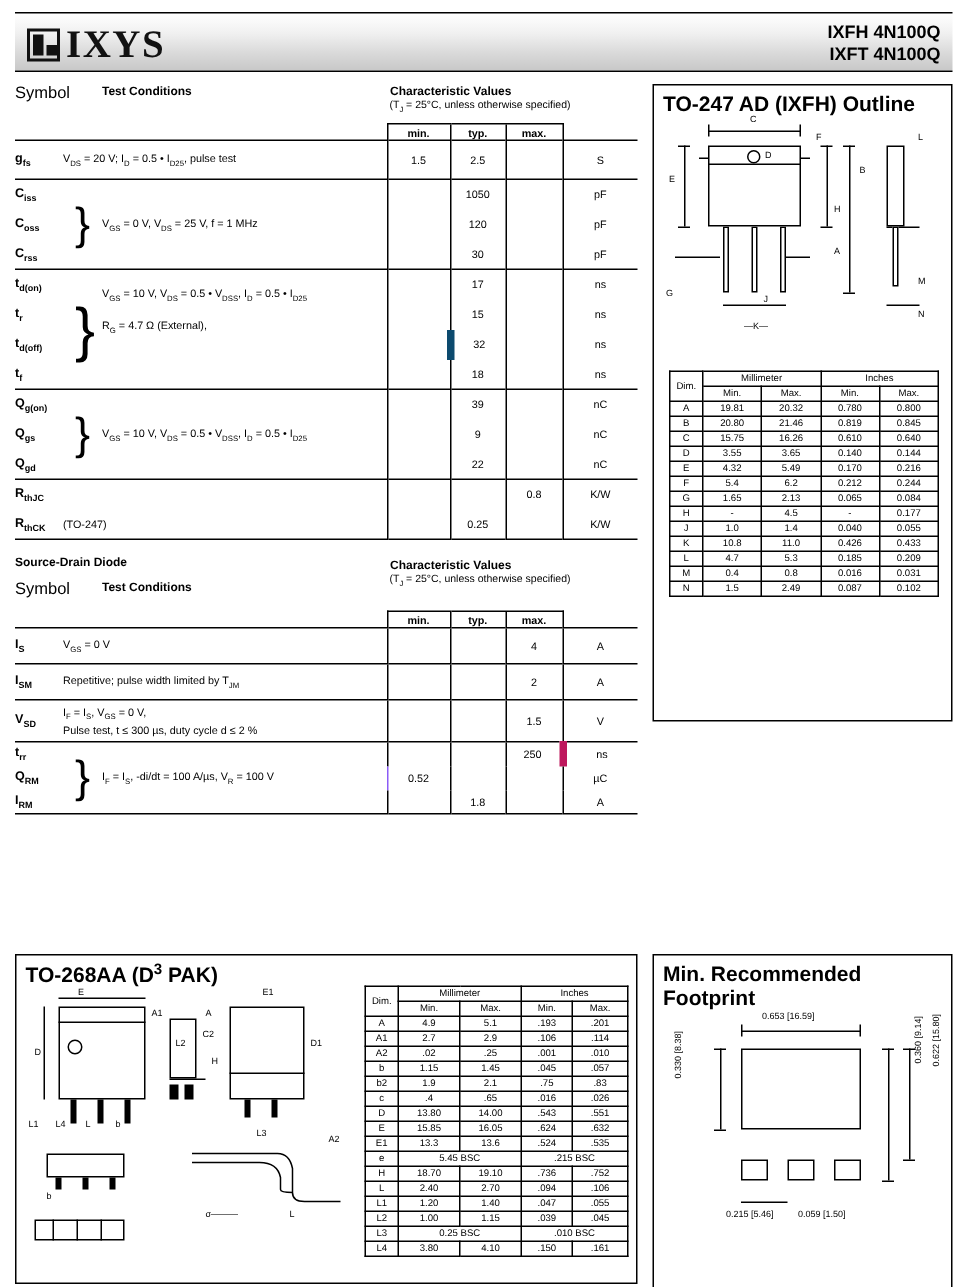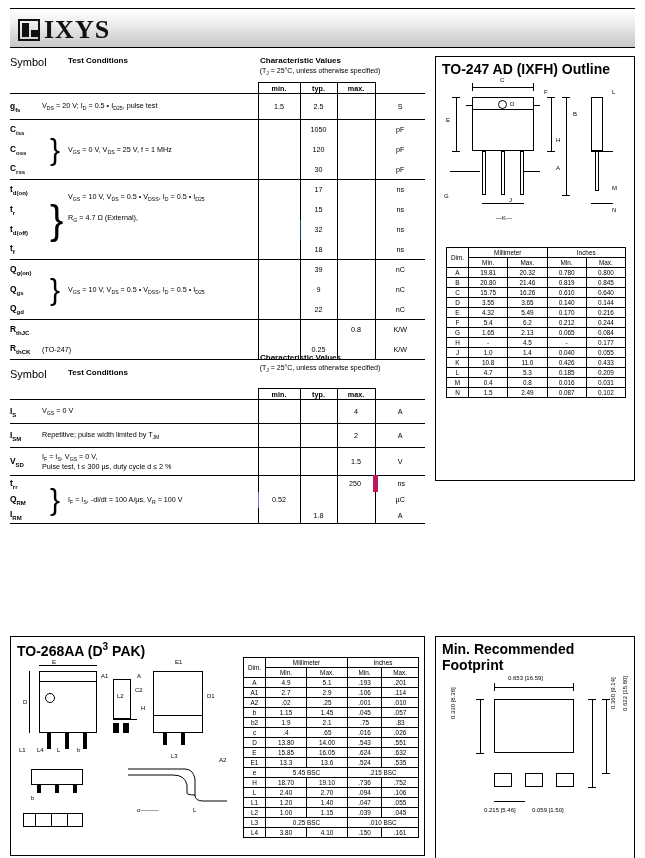--- a/index.html
+++ b/index.html
@@ -106,20 +106,24 @@
 </style>
 </head>
 <body>
 
 <div class="page">
 
   <div class="header">
     <div class="logo">
       <div class="logo-mark"></div>
       <div class="logo-text">IXYS</div>
+    </div>
+    <div class="part-numbers">
+      <div>IXFH 4N100Q</div>
+      <div>IXFT 4N100Q</div>
     </div>
   </div>
 
   <div class="main-area" style="height:590px;">
 
     <div class="left-col">
 
       <div style="position:relative;height:26px;">
         <div class="hdr-sym" style="position:absolute;left:0;top:0;">Symbol</div>
         <div class="hdr-cond" style="position:absolute;left:58px;top:0;">Test Conditions</div>
@@ -196,21 +200,21 @@
         <tr style="height:20px;">
           <td class="sym">t<sub>r</sub></td>
           <td class="num" style="border-left:1px solid #000;"></td>
           <td class="num" style="border-left:1px solid #000;">15</td>
           <td class="num" style="border-left:1px solid #000;border-right:1px solid #000;"></td>
           <td class="unit">ns</td>
         </tr>
         <tr style="height:20px;">
           <td class="sym">t<sub>d(off)</sub></td>
           <td class="num" style="border-left:1px solid #000;"></td>
-          <td class="num" style="border-left:1px solid #0c4a6e;">32</td>
+          <td class="num" style="border-left:5px solid #0c4a6e;">32</td>
           <td class="num" style="border-left:1px solid #000;border-right:1px solid #000;"></td>
           <td class="unit">ns</td>
         </tr>
         <tr style="height:20px;">
           <td class="sym">t<sub>f</sub></td>
           <td class="num" style="border-left:1px solid #000;"></td>
           <td class="num" style="border-left:1px solid #000;">18</td>
           <td class="num" style="border-left:1px solid #000;border-right:1px solid #000;"></td>
           <td class="unit">ns</td>
         </tr>
@@ -253,20 +257,21 @@
           <td class="sym">R<sub>thCK</sub></td>
           <td>(TO-247)</td>
           <td class="num" style="border-left:1px solid #000;"></td>
           <td class="num" style="border-left:1px solid #000;">0.25</td>
           <td class="num" style="border-left:1px solid #000;border-right:1px solid #000;"></td>
           <td class="unit">K/W</td>
         </tr>
       </tbody>
         </table>
 
+      <div class="section-title">Source-Drain Diode</div>
       <div style="position:relative;height:26px;margin-top:2px;">
         <div class="hdr-sym" style="position:absolute;left:0;top:6px;">Symbol</div>
         <div class="hdr-cond" style="position:absolute;left:58px;top:6px;">Test Conditions</div>
         <div class="hdr-cv" style="position:absolute;left:250px;top:-9px;width:120px;">Characteristic Values</div>
         <div class="hdr-sub" style="position:absolute;left:210px;top:2px;width:200px;">(T<sub>J</sub> = 25°C, unless otherwise specified)</div>
       </div>
 
       <table class="ptable" style="width:415px;">
         <colgroup>
           <col style="width:32px">

